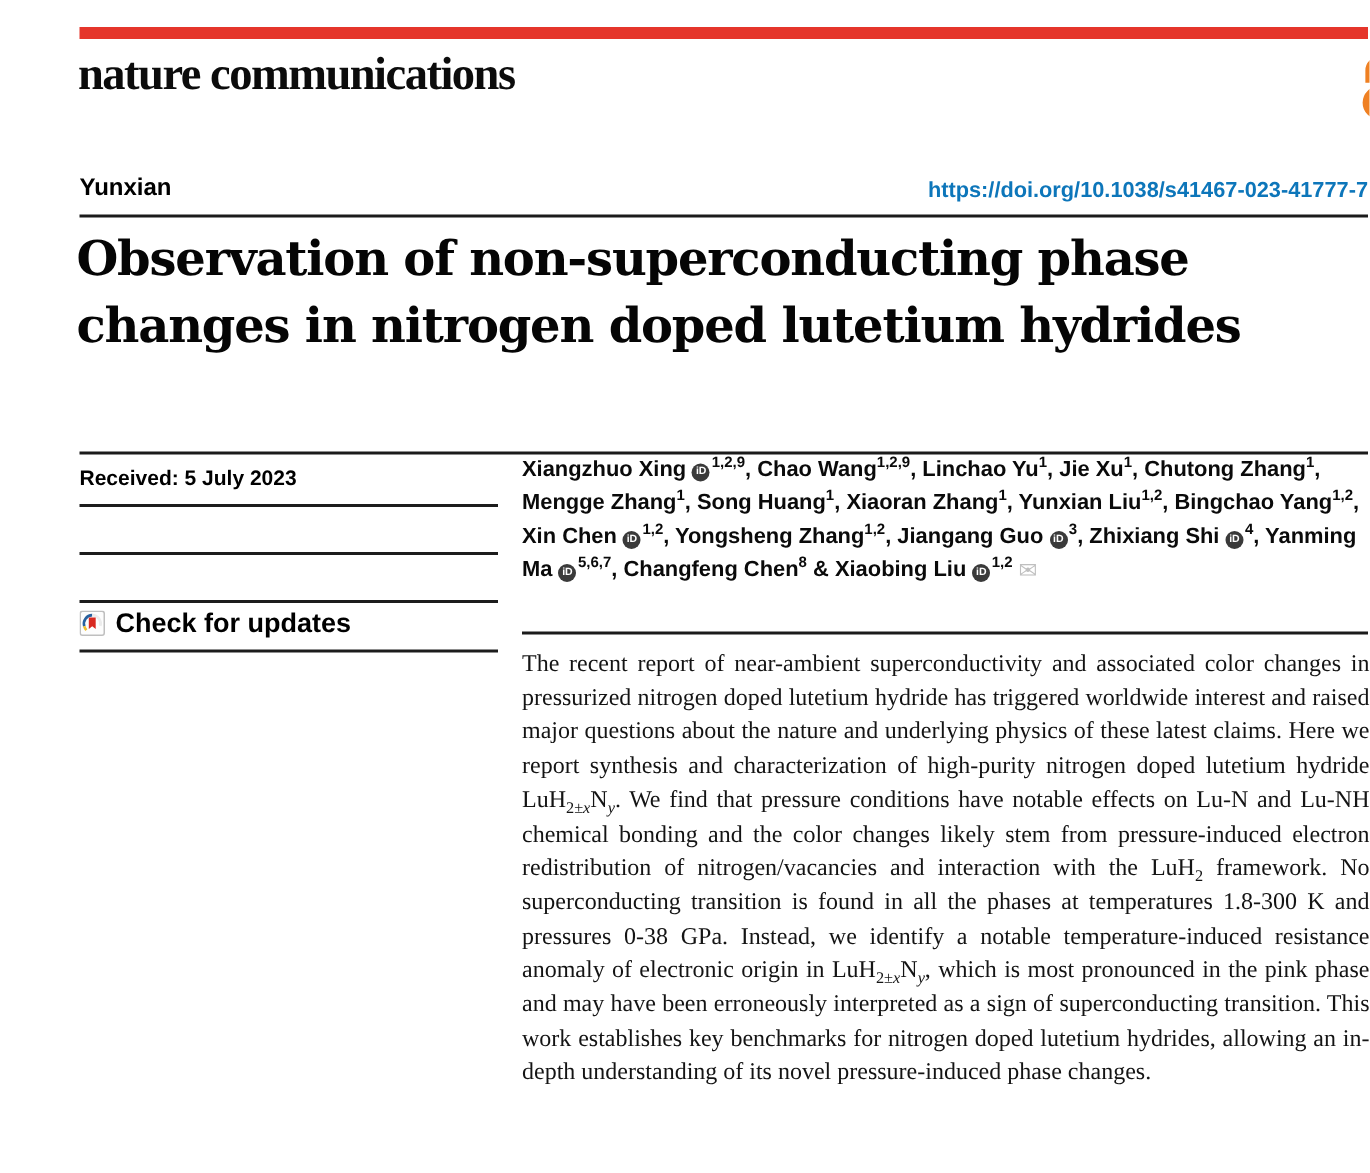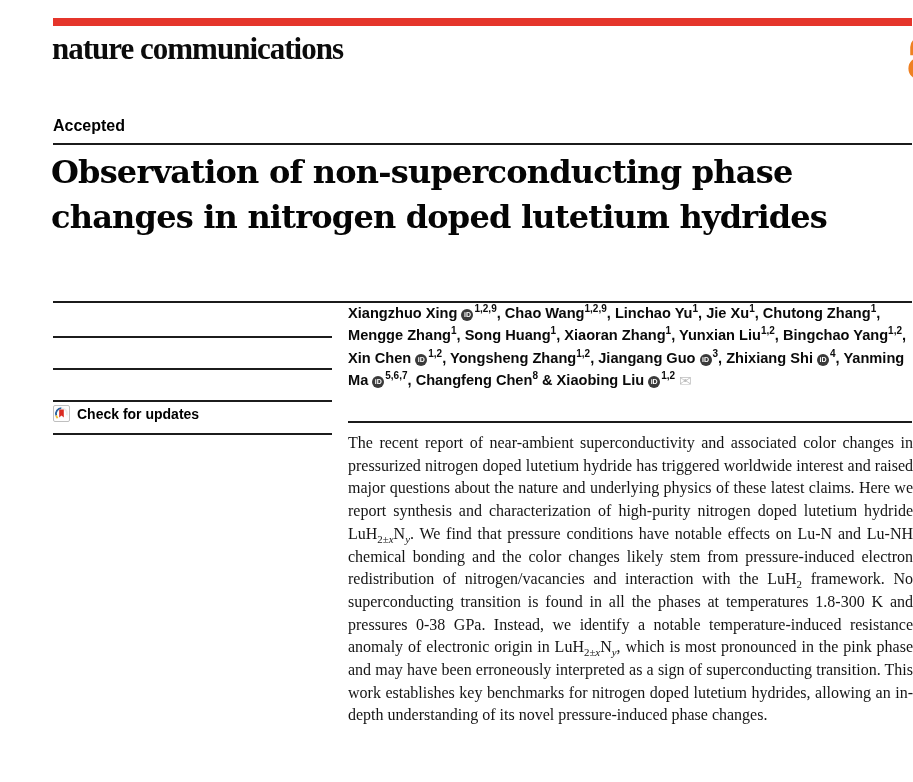--- a/index.html
+++ b/index.html
@@ -28,21 +28,21 @@
   }
   .rule-top{left:27px;top:301px;width:859px;}
   .hline{position:absolute;left:27px;width:279px;height:2px;background:#1c1c1c;}
   .l1{top:336px;} .l2{top:368px;} .l3{top:400px;} .l4{top:433px;}
   .meta-row{position:absolute;left:27px;width:279px;font-size:14px;font-weight:700;color:#000;}
   .received{top:310px;}
   .accepted{top:343px;}
   .published{top:375px;font-family:"Liberation Serif",serif;font-weight:400;font-size:15px;}
   .check{
     position:absolute;left:27px;top:405px;display:flex;align-items:center;gap:7px;
-    font-size:14px;font-weight:700;color:#000;cursor:pointer;
+    font-size:18px;font-weight:700;color:#000;cursor:pointer;
   }
   .check svg{display:block;}
   .authors{
     position:absolute;left:322px;top:302px;width:564px;
     font-size:14.6px;font-weight:700;line-height:22.4px;color:#0a0a0a;
   }
   .authors sup{font-size:10px;line-height:0;letter-spacing:0;}
   .orcid{
     display:inline-block;width:12px;height:12px;border-radius:50%;
     background:#3a3a3a;color:#fff;font-size:7px;font-weight:700;
@@ -69,29 +69,31 @@
   <div class="brand-bar"></div>
 
   <div class="logo">nature communications</div>
 
   <svg class="oa-icon" viewBox="0 0 36 52" aria-hidden="true">
     <path d="M 10.5 24 L 10.5 15 A 7.6 7.6 0 0 1 25.7 15 L 25.7 30" fill="none" stroke="#ef8022" stroke-width="5.2"></path>
     <circle cx="18" cy="38.5" r="9.3" fill="none" stroke="#ef8022" stroke-width="5.6"></circle>
     <circle cx="18" cy="38.5" r="3.4" fill="#ef8022"></circle>
   </svg>
 
-  <div class="article-label">Accepted</div>
+  <div class="article-label">Yunxian</div>
 
+  <a class="doi" href="#">https://doi.org/10.1038/s41467-023-41777-7</a>
 
   <div class="rule rule-header"></div>
 
   <h1 class="title">Observation of non-superconducting phase changes in nitrogen doped lutetium hydrides</h1>
 
   <div class="rule rule-top"></div>
 
+  <div class="meta-row received">Received: 5 July 2023</div>
   <div class="hline l1"></div>
 
   <div class="hline l2"></div>
 
   <div class="hline l3"></div>
 
   <div class="check">
     <svg width="17" height="17" viewBox="0 0 17 17" aria-hidden="true">
       <rect x="0.5" y="0.5" width="16" height="16" rx="1.5" fill="#fdfdfd" stroke="#bfbfbf"></rect>
       <path d="M 3.2 10.5 A 5.7 5.7 0 0 1 8.5 3.1" stroke="#28619e" stroke-width="1.8" fill="none"></path>

